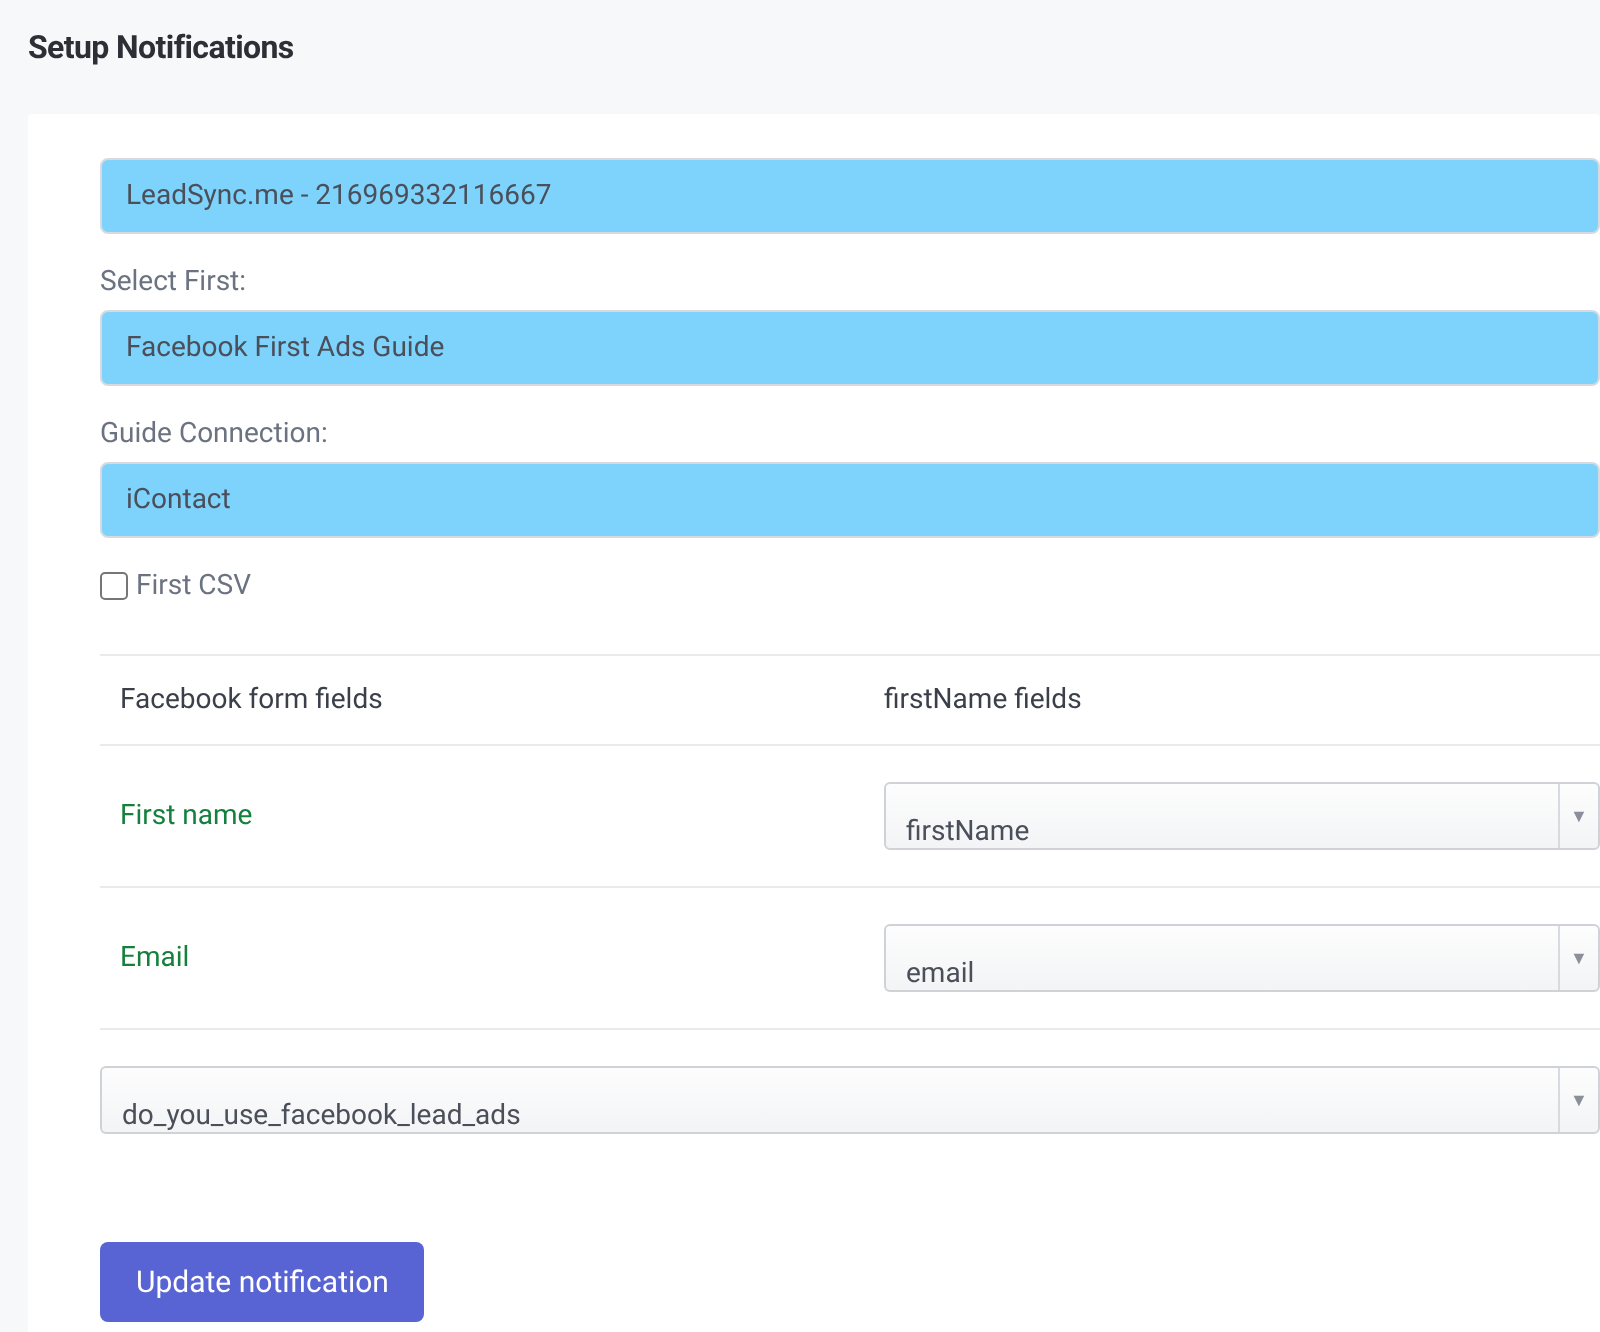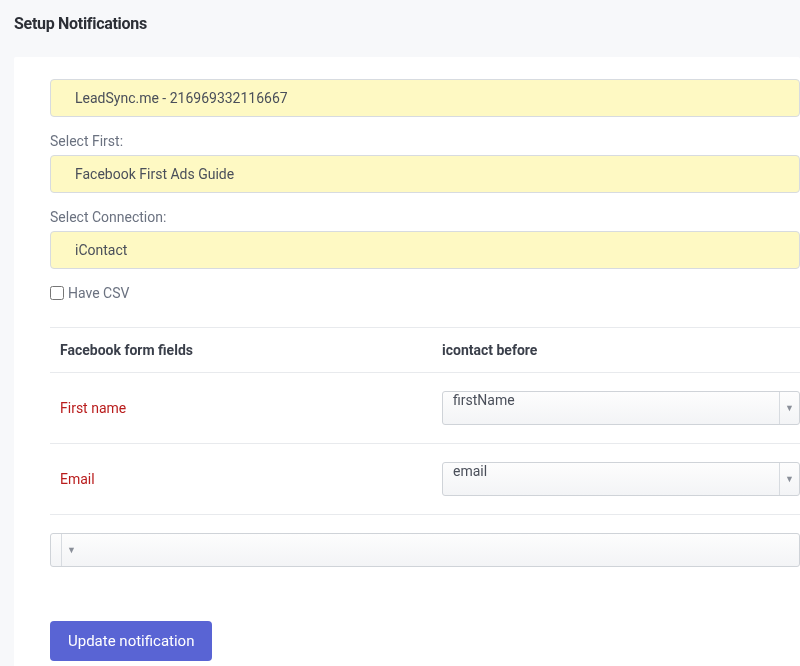--- a/index.html
+++ b/index.html
@@ -36,24 +36,24 @@
     .form-label {
       display: block;
       font-size: 14px;
       color: #6b7280;
       margin-bottom: 6px;
       font-weight: 400;
     }
     .form-select {
       width: 100%;
       height: 38px;
-      padding: 0 24px;
+      padding: 0 12px;
       font-size: 14px;
       color: #4a4f5a;
-      background: #fef9c3;
+      background: #7dd3fc;
       border: 1px solid #d7dbe0;
       border-radius: 4px;
       font-family: inherit;
       text-align: left;
       cursor: pointer;
     }
     .checkbox-row {
       display: flex;
       align-items: center;
       gap: 4px;
@@ -78,37 +78,37 @@
       align-items: center;
       border-top: 1px solid #e8eaed;
       padding: 18px 0;
     }
     .mapping-header {
       padding: 14px 0;
     }
     .mapping-header .col-left,
     .mapping-header .col-right {
       font-size: 14px;
-      font-weight: 700;
+      font-weight: 400;
       color: #3a3f4a;
     }
     .col-left {
       flex: 0 0 392px;
       font-size: 14px;
-      color: #b91c1c;
+      color: #15803d;
       padding-left: 10px;
     }
     .col-right {
       flex: 1;
     }
     .map-select {
       width: 100%;
       height: 34px;
       display: flex;
-      align-items: flex-start;
+      align-items: flex-end;
       justify-content: space-between;
       background: linear-gradient(#fdfdfd, #f3f4f6);
       border: 1px solid #cfd3d8;
       border-radius: 3px;
       font-size: 14px;
       color: #4a4f5a;
       cursor: pointer;
       padding-left: 10px;
     }
     .map-select .chevron-box {
@@ -146,33 +146,33 @@
     <div class="form-group">
       <button type="button" class="form-select">LeadSync.me - 216969332116667</button>
     </div>
 
     <div class="form-group">
       <label class="form-label">Select First:</label>
       <button type="button" class="form-select">Facebook First Ads Guide</button>
     </div>
 
     <div class="form-group">
-      <label class="form-label">Select Connection:</label>
+      <label class="form-label">Guide Connection:</label>
       <button type="button" class="form-select">iContact</button>
     </div>
 
     <div class="checkbox-row">
       <input type="checkbox" id="sendcsv" style="">
-      <label for="sendcsv">Have CSV</label>
+      <label for="sendcsv">First CSV</label>
     </div>
 
     <div class="mapping-table">
       <div class="mapping-header">
         <div class="col-left">Facebook form fields</div>
-        <div class="col-right">icontact before</div>
+        <div class="col-right">firstName fields</div>
       </div>
 
       <div class="mapping-row">
         <div class="col-left">First name</div>
         <div class="col-right">
           <div class="map-select">
             <span>firstName</span>
             <span class="chevron-box">▼</span>
           </div>
         </div>
@@ -184,20 +184,21 @@
           <div class="map-select">
             <span>email</span>
             <span class="chevron-box">▼</span>
           </div>
         </div>
       </div>
 
       <div class="mapping-row">
         <div class="col-right">
           <div class="map-select">
+            <span>do_you_use_facebook_lead_ads</span>
             <span class="chevron-box">▼</span>
           </div>
         </div>
       </div>
     </div>
 
     <div class="actions">
       <button class="btn-primary">Update notification</button>
     </div>
 

